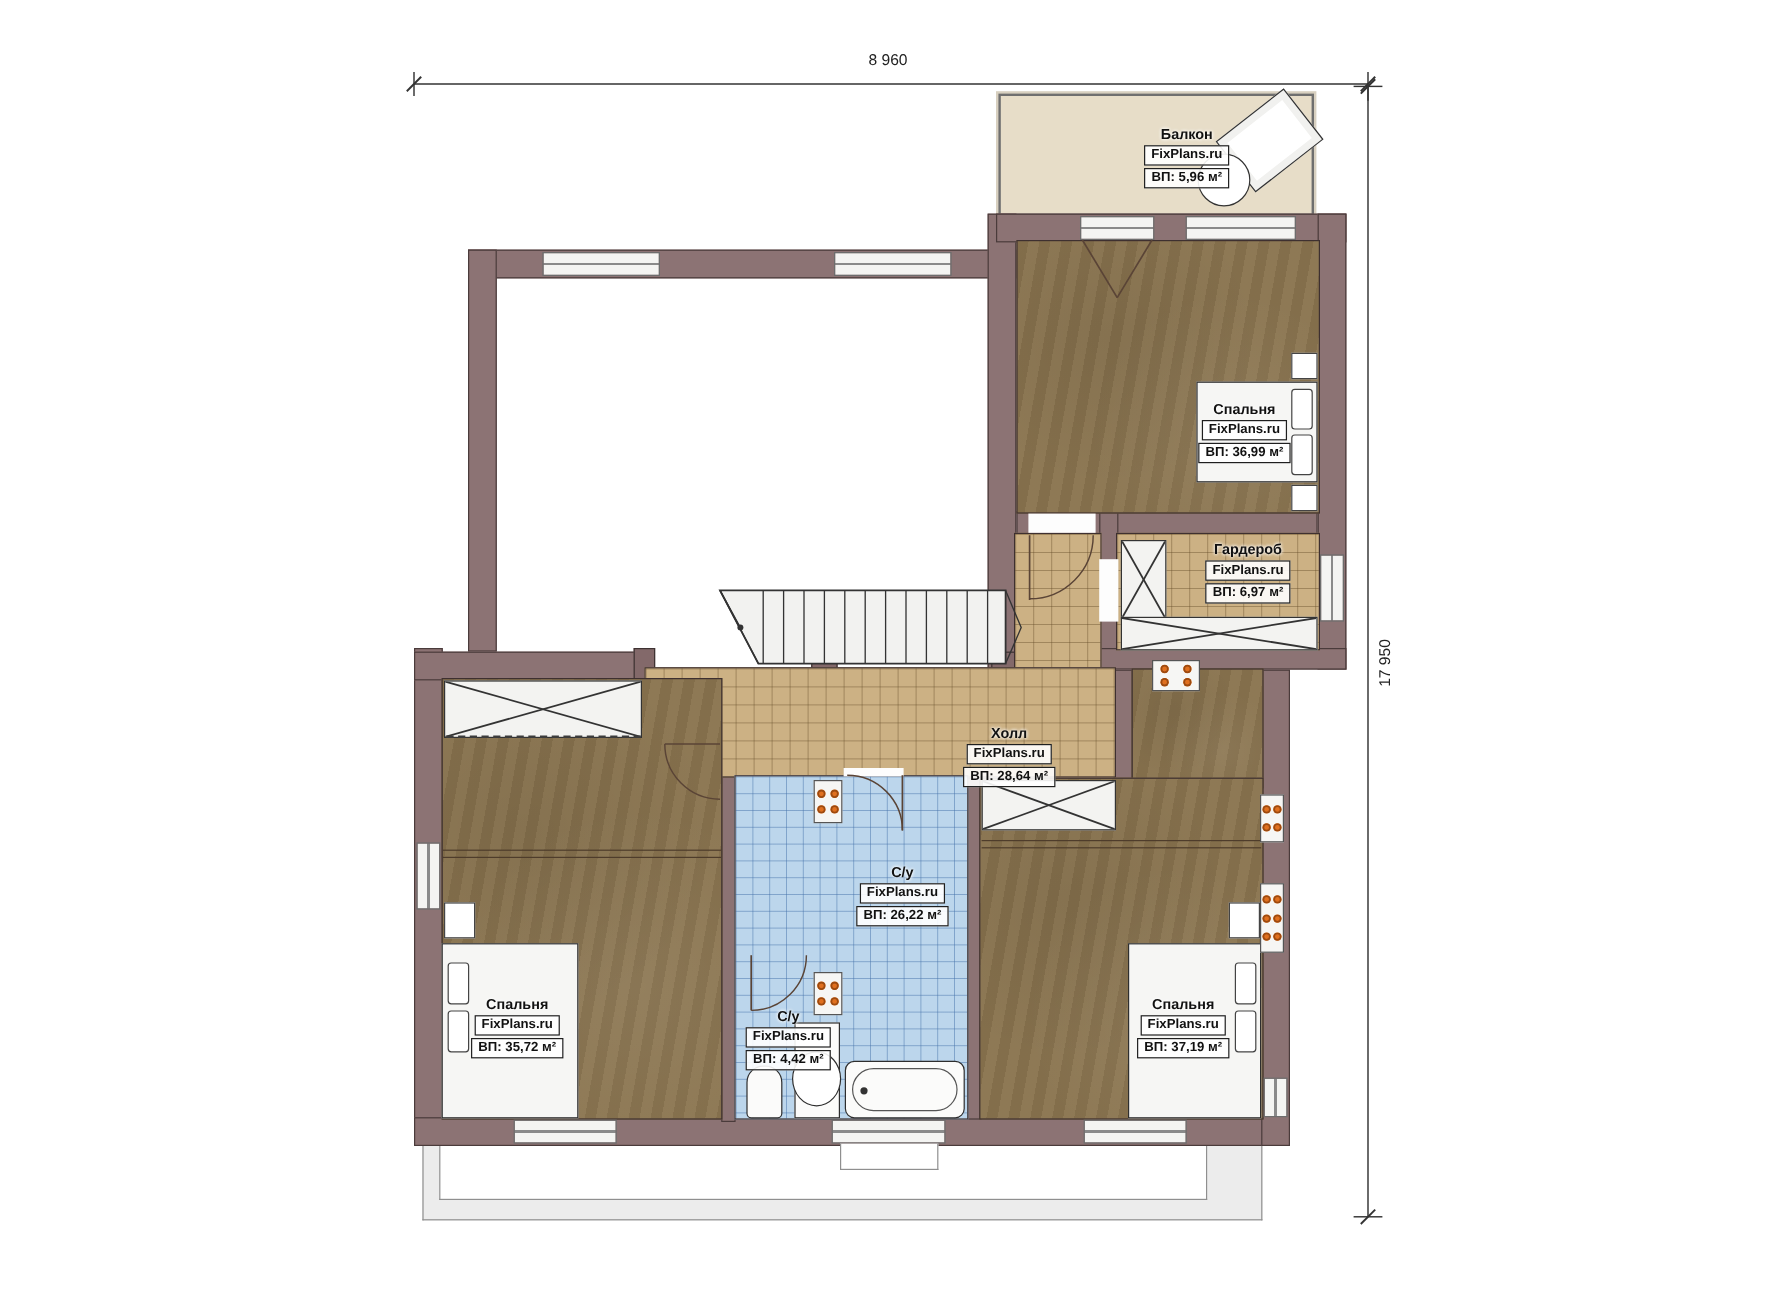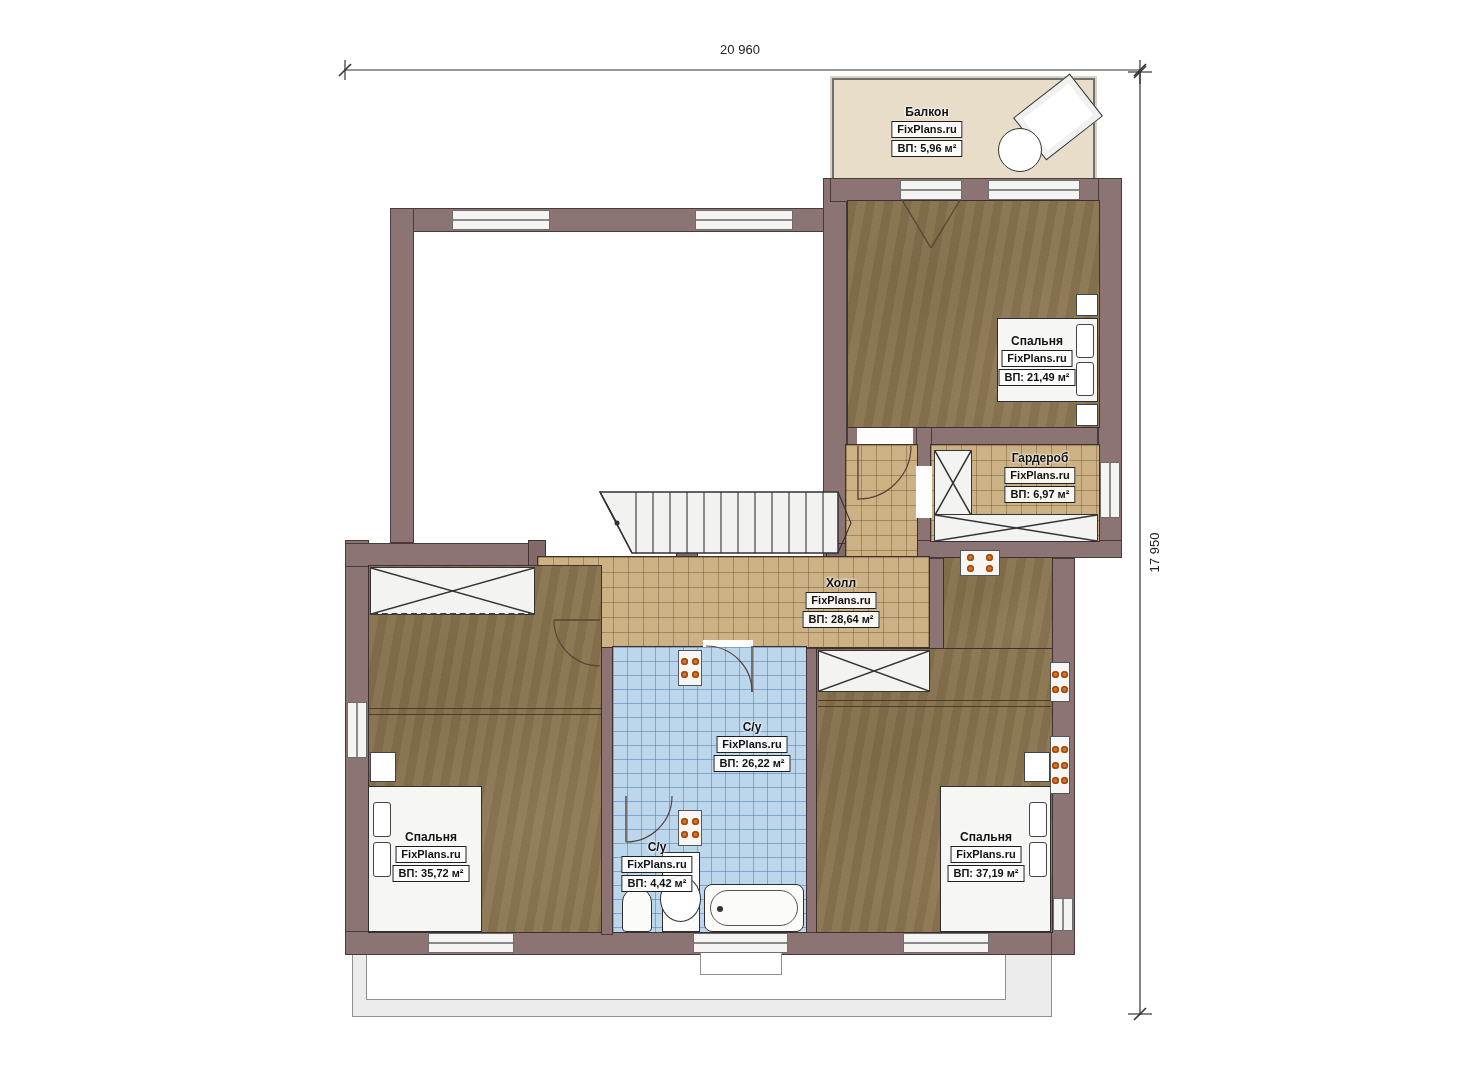--- a/index.html
+++ b/index.html
@@ -233,36 +233,36 @@
   </svg>
   <svg class="lines" style="left:620px;top:792px;" width="56" height="54" viewBox="0 0 56 54">
     <line x1="6" y1="4" x2="6" y2="50" stroke="#5a4436" stroke-width="1.4"></line>
     <path d="M 6 50 A 46 46 0 0 0 52 4" fill="none" stroke="#5a4436" stroke-width="1.2"></path>
   </svg>
   <svg class="lines" style="left:550px;top:616px;" width="54" height="54" viewBox="0 0 54 54">
     <line x1="4" y1="4" x2="50" y2="4" stroke="#5a4436" stroke-width="1.4"></line>
     <path d="M 4 4 A 46 46 0 0 0 50 50" fill="none" stroke="#5a4436" stroke-width="1.2"></path>
   </svg>
 
-  <div class="room-label" style="left:927px;top:131px;">
+  <div class="room-label" style="left:989px;top:131px;">
     <div class="rl-name">Балкон</div>
     <div class="rl-box">FixPlans.ru</div>
     <div class="rl-box">ВП: 5,96 м²</div>
   </div>
   <div class="room-label" style="left:1037px;top:360px;">
     <div class="rl-name">Спальня</div>
     <div class="rl-box">FixPlans.ru</div>
-    <div class="rl-box">ВП: 21,49 м²</div>
+    <div class="rl-box">ВП: 36,99 м²</div>
   </div>
   <div class="room-label" style="left:1040px;top:477px;">
     <div class="rl-name">Гардероб</div>
     <div class="rl-box">FixPlans.ru</div>
     <div class="rl-box">ВП: 6,97 м²</div>
   </div>
-  <div class="room-label" style="left:841px;top:602px;">
+  <div class="room-label" style="left:841px;top:630px;">
     <div class="rl-name">Холл</div>
     <div class="rl-box">FixPlans.ru</div>
     <div class="rl-box">ВП: 28,64 м²</div>
   </div>
   <div class="room-label" style="left:752px;top:746px;">
     <div class="rl-name">С/у</div>
     <div class="rl-box">FixPlans.ru</div>
     <div class="rl-box">ВП: 26,22 м²</div>
   </div>
   <div class="room-label" style="left:657px;top:866px;">
@@ -281,21 +281,21 @@
     <div class="rl-box">ВП: 37,19 м²</div>
   </div>
 
   <svg class="lines" style="left:330px;top:50px;" width="830" height="40" viewBox="0 0 830 40">
     <line x1="15" y1="20" x2="810" y2="20" stroke="#333" stroke-width="1.2"></line>
     <line x1="15" y1="10" x2="15" y2="30" stroke="#333" stroke-width="1.2"></line>
     <line x1="810" y1="10" x2="810" y2="34" stroke="#333" stroke-width="1.2"></line>
     <line x1="9" y1="26" x2="21" y2="14" stroke="#333" stroke-width="1.6"></line>
     <line x1="804" y1="26" x2="816" y2="14" stroke="#333" stroke-width="1.6"></line>
   </svg>
-  <div class="dim-text" style="left:660px;top:42px;width:160px;text-align:center;">20 960</div>
+  <div class="dim-text" style="left:660px;top:42px;width:160px;text-align:center;">8 960</div>
 
   <svg class="lines" style="left:1120px;top:58px;" width="44" height="970" viewBox="0 0 44 970">
     <line x1="20" y1="14" x2="20" y2="956" stroke="#333" stroke-width="1.2"></line>
     <line x1="8" y1="14" x2="32" y2="14" stroke="#333" stroke-width="1.2"></line>
     <line x1="8" y1="956" x2="32" y2="956" stroke="#333" stroke-width="1.2"></line>
     <line x1="14" y1="20" x2="26" y2="8" stroke="#333" stroke-width="1.6"></line>
     <line x1="14" y1="962" x2="26" y2="950" stroke="#333" stroke-width="1.6"></line>
   </svg>
   <div class="dim-text" style="left:1124px;top:545px;width:60px;text-align:center;transform:rotate(-90deg);transform-origin:center;">17 950</div>
 

